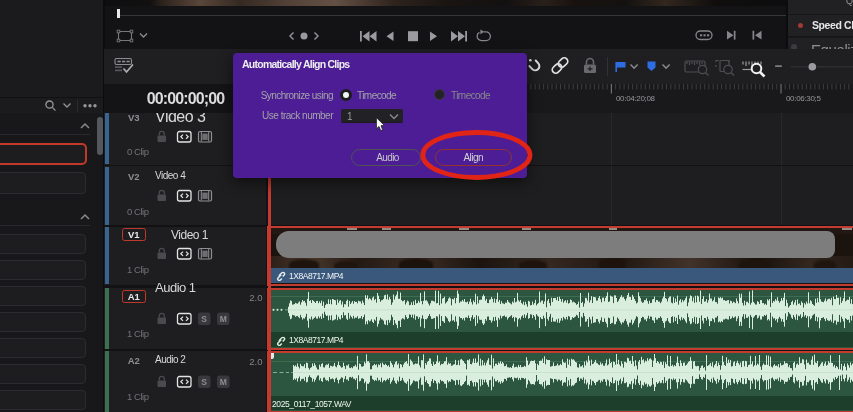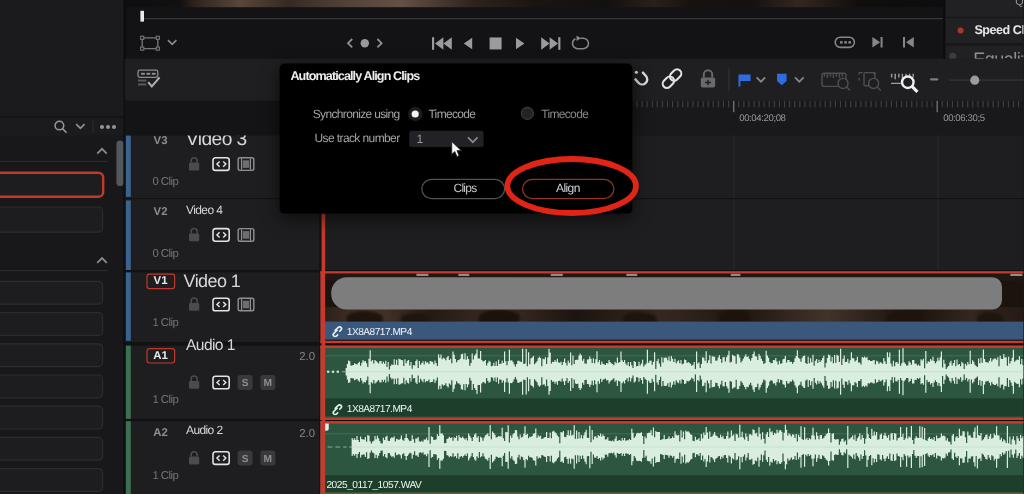--- a/index.html
+++ b/index.html
@@ -151,20 +151,21 @@
     <circle cx="232.5" cy="19.5" r="4.8" fill="#1f1f21"></circle>
     <path d="M236 23 l4.5 4.5" stroke-width="2.6"></path>
   </g>
   <rect x="251" y="16.3" width="7" height="1.8" rx="0.9" fill="#7c7c80"></rect>
   <rect x="267" y="17" width="62" height="1.5" fill="#2e2e30"></rect>
   <circle cx="288.3" cy="17.8" r="3.8" fill="#9c9ca0"></circle>
 </svg>
 
 <div class="abs" style="left:104px;top:84px;width:749px;height:29px;background:#19191b"></div>
 <div class="abs" style="left:104px;top:84px;width:163px;height:29px;background:#141416"></div>
+<div class="abs" style="left:104px;top:84px;width:163px;height:29px;color:#dcdcde;font-size:16px;font-weight:bold;letter-spacing:-0.9px;text-align:center;line-height:30px">00:00:00;00</div>
 <svg class="abs" style="left:0;top:0" width="853" height="113" viewBox="0 0 853 113">
       <rect x="530.3" y="84" width="1" height="5.5" fill="#3e3e41"></rect>
       <rect x="534.6" y="84" width="1" height="5.5" fill="#3e3e41"></rect>
       <rect x="538.8" y="84" width="1" height="5.5" fill="#3e3e41"></rect>
       <rect x="543.1" y="84" width="1" height="5.5" fill="#3e3e41"></rect>
       <rect x="547.3" y="84" width="1" height="5.5" fill="#3e3e41"></rect>
       <rect x="551.5" y="84" width="1" height="5.5" fill="#3e3e41"></rect>
       <rect x="555.8" y="84" width="1" height="5.5" fill="#3e3e41"></rect>
       <rect x="560.0" y="84" width="1" height="5.5" fill="#3e3e41"></rect>
       <rect x="564.3" y="84" width="1" height="5.5" fill="#3e3e41"></rect>
@@ -273,21 +274,21 @@
 <rect x="2.5" y="5.5" width="8.5" height="6.5" rx="1" fill="#4b4b4f"></rect>
 <path d="M4.3 5.5 v-1.6 a2.5 2.5 0 0 1 5 0 v1.6" fill="none" stroke="#4b4b4f" stroke-width="1.3"></path>
 <rect x="22.5" y="1.5" width="13.5" height="10.5" rx="2" fill="none" stroke="#e4e4e6" stroke-width="1.3"></rect>
 <path d="M28 4.6 L25.8 6.75 L28 8.9 M31 4.6 L33.2 6.75 L31 8.9" fill="none" stroke="#e4e4e6" stroke-width="1.2"></path>
           <rect x="43.5" y="1.5" width="13" height="10.5" rx="1.5" fill="none" stroke="#8f8f93" stroke-width="1.2"></rect>
 <path d="M46.3 2 v9.5 M53.7 2 v9.5" stroke="#8f8f93" stroke-width="1"></path>
 <rect x="47.3" y="3.6" width="5.4" height="6.3" fill="#6e6e72"></rect>
         </svg>
 <div class="abs" style="left:127px;top:205.5px;color:#737377;font-size:9.5px;letter-spacing:-0.45px">0 Clip</div>
 <div class="abs" style="left:122px;top:227.5px;width:23.5px;height:13.5px;border:1.5px solid #c0392b;border-radius:2.5px;color:#e8e8ea;font-size:9.5px;font-weight:bold;text-align:center;line-height:11px">V1</div>
-<div class="abs" style="left:153px;top:228.5px;height:12px;color:#d8d8da;font-size:15px;letter-spacing:-0.5px;line-height:12px">Video 1</div>
+<div class="abs" style="left:171px;top:228.5px;height:12px;color:#d8d8da;font-size:12px;letter-spacing:-0.5px;line-height:12px">Video 1</div>
 <svg class="abs" style="left:155px;top:247px" width="80" height="14" viewBox="0 0 80 14">
 <rect x="2.5" y="5.5" width="8.5" height="6.5" rx="1" fill="#4b4b4f"></rect>
 <path d="M4.3 5.5 v-1.6 a2.5 2.5 0 0 1 5 0 v1.6" fill="none" stroke="#4b4b4f" stroke-width="1.3"></path>
 <rect x="22.5" y="1.5" width="13.5" height="10.5" rx="2" fill="none" stroke="#e4e4e6" stroke-width="1.3"></rect>
 <path d="M28 4.6 L25.8 6.75 L28 8.9 M31 4.6 L33.2 6.75 L31 8.9" fill="none" stroke="#e4e4e6" stroke-width="1.2"></path>
           <rect x="43.5" y="1.5" width="13" height="10.5" rx="1.5" fill="none" stroke="#8f8f93" stroke-width="1.2"></rect>
 <path d="M46.3 2 v9.5 M53.7 2 v9.5" stroke="#8f8f93" stroke-width="1"></path>
 <rect x="47.3" y="3.6" width="5.4" height="6.3" fill="#6e6e72"></rect>
         </svg>
 <div class="abs" style="left:127px;top:264px;color:#737377;font-size:9.5px;letter-spacing:-0.45px">1 Clip</div>
@@ -376,35 +377,35 @@
   <svg class="abs" style="left:0;top:0" width="586" height="60" viewBox="0 0 586 60">
     <path transform="translate(24,0)" d="M0.5 12.0V27.0M1.5 13.4V25.6M2.5 12.3V26.7M3.5 13.7V25.3M4.5 10.4V28.6M5.5 13.6V25.4M6.5 15.4V23.6M7.5 10.8V28.2M8.5 12.8V26.2M9.5 13.2V25.8M10.5 13.3V25.7M11.5 11.2V27.8M12.5 15.1V23.9M13.5 9.6V29.4M14.5 10.1V28.9M15.5 14.8V24.2M16.5 16.6V22.4M17.5 14.9V24.1M18.5 14.2V24.8M19.5 10.4V28.6M20.5 13.1V25.9M21.5 10.2V28.8M22.5 12.2V26.8M23.5 14.5V24.5M24.5 16.4V22.6M25.5 16.6V22.4M26.5 11.7V27.3M27.5 13.7V25.3M28.5 11.0V28.0M29.5 10.1V28.9M30.5 14.3V24.7M31.5 14.5V24.5M32.5 12.4V26.6M33.5 11.4V27.6M34.5 11.8V27.2M35.5 10.6V28.4M36.5 14.9V24.1M37.5 12.7V26.3M38.5 13.1V25.9M39.5 13.6V25.4M40.5 12.7V26.3M41.5 9.9V29.1M42.5 13.4V25.6M43.5 14.3V24.7M44.5 12.0V27.0M45.5 8.6V30.4M46.5 12.1V26.9M47.5 13.3V25.7M48.5 14.7V24.3M49.5 14.2V24.8M50.5 9.7V29.3M51.5 13.1V25.9M52.5 15.9V23.1M53.5 12.4V26.6M54.5 12.5V26.5M55.5 11.2V27.8M56.5 14.7V24.3M57.5 15.1V23.9M58.5 14.2V24.8M59.5 15.2V23.8M60.5 13.3V25.7M61.5 13.2V25.8M62.5 11.8V27.2M63.5 13.8V25.2M64.5 2.8V36.2M65.5 16.7V22.3M66.5 10.5V28.5M67.5 11.1V27.9M68.5 13.5V25.5M69.5 13.7V25.3M70.5 13.0V26.0M71.5 8.8V30.2M72.5 10.4V28.6M73.5 1.3V37.7M74.5 8.3V30.7M75.5 8.1V30.9M76.5 9.7V29.3M77.5 16.3V22.7M78.5 16.2V22.8M79.5 12.8V26.2M80.5 12.2V26.8M81.5 10.9V28.1M82.5 12.1V26.9M83.5 11.3V27.7M84.5 14.3V24.7M85.5 11.4V27.6M86.5 12.1V26.9M87.5 10.2V28.8M88.5 14.3V24.7M89.5 9.6V29.4M90.5 11.3V27.7M91.5 12.0V27.0M92.5 10.7V28.3M93.5 12.0V27.0M94.5 13.2V25.8M95.5 12.1V26.9M96.5 14.0V25.0M97.5 8.2V30.8M98.5 10.1V28.9M99.5 11.8V27.2M100.5 14.4V24.6M101.5 11.2V27.8M102.5 9.1V29.9M103.5 8.1V30.9M104.5 11.7V27.3M105.5 10.3V28.7M106.5 15.3V23.7M107.5 11.0V28.0M108.5 11.7V27.3M109.5 14.2V24.8M110.5 11.5V27.5M111.5 9.7V29.3M112.5 9.1V29.9M113.5 8.1V30.9M114.5 10.6V28.4M115.5 1.1V37.9M116.5 13.1V25.9M117.5 6.5V32.5M118.5 7.8V31.2M119.5 9.3V29.7M120.5 11.6V27.4M121.5 11.2V27.8M122.5 10.4V28.6M123.5 10.8V28.2M124.5 10.5V28.5M125.5 3.4V35.6M126.5 12.2V26.8M127.5 14.4V24.6M128.5 7.1V31.9M129.5 7.3V31.7M130.5 1.3V37.7M131.5 15.7V23.3M132.5 10.0V29.0M133.5 11.7V27.3M134.5 8.8V30.2M135.5 7.9V31.1M136.5 5.3V33.7M137.5 5.6V33.4M138.5 10.8V28.2M139.5 13.0V26.0M140.5 9.0V30.0M141.5 11.6V27.4M142.5 11.0V28.0M143.5 8.5V30.5M144.5 2.3V36.7M145.5 9.6V29.4M146.5 8.4V30.6M147.5 12.2V26.8M148.5 10.8V28.2M149.5 11.1V27.9M150.5 10.3V28.7M151.5 8.4V30.6M152.5 8.1V30.9M153.5 4.1V34.9M154.5 11.7V27.3M155.5 9.7V29.3M156.5 10.8V28.2M157.5 10.2V28.8M158.5 12.8V26.2M159.5 12.4V26.6M160.5 11.5V27.5M161.5 11.2V27.8M162.5 6.9V32.1M163.5 12.1V26.9M164.5 11.7V27.3M165.5 7.4V31.6M166.5 12.2V26.8M167.5 6.5V32.5M168.5 5.9V33.1M169.5 7.2V31.8M170.5 8.0V31.0M171.5 9.9V29.1M172.5 10.9V28.1M173.5 16.4V22.6M174.5 6.9V32.1M175.5 7.4V31.6M176.5 6.1V32.9M177.5 11.0V28.0M178.5 11.3V27.7M179.5 9.5V29.5M180.5 5.6V33.4M181.5 10.0V29.0M182.5 5.5V33.5M183.5 9.9V29.1M184.5 9.2V29.8M185.5 1.4V37.6M186.5 12.7V26.3M187.5 5.7V33.3M188.5 12.7V26.3M189.5 7.1V31.9M190.5 12.2V26.8M191.5 9.6V29.4M192.5 12.4V26.6M193.5 9.7V29.3M194.5 7.3V31.7M195.5 5.2V33.8M196.5 11.7V27.3M197.5 12.1V26.9M198.5 1.7V37.3M199.5 15.5V23.5M200.5 5.4V33.6M201.5 13.2V25.8M202.5 10.7V28.3M203.5 10.6V28.4M204.5 12.0V27.0M205.5 9.4V29.6M206.5 10.4V28.6M207.5 8.2V30.8M208.5 10.7V28.3M209.5 9.0V30.0M210.5 10.3V28.7M211.5 13.2V25.8M212.5 13.0V26.0M213.5 11.3V27.7M214.5 14.2V24.8M215.5 14.3V24.7M216.5 14.7V24.3M217.5 14.1V24.9M218.5 15.0V24.0M219.5 12.7V26.3M220.5 10.6V28.4M221.5 14.4V24.6M222.5 13.9V25.1M223.5 13.7V25.3M224.5 14.4V24.6M225.5 11.9V27.1M226.5 13.9V25.1M227.5 12.0V27.0M228.5 14.2V24.8M229.5 13.9V25.1M230.5 13.9V25.1M231.5 12.8V26.2M232.5 13.7V25.3M233.5 4.2V34.8M234.5 7.6V31.4M235.5 12.1V26.9M236.5 10.6V28.4M237.5 8.3V30.7M238.5 7.6V31.4M239.5 8.0V31.0M240.5 7.9V31.1M241.5 7.2V31.8M242.5 10.3V28.7M243.5 17.0V22.0M244.5 10.7V28.3M245.5 12.2V26.8M246.5 8.0V31.0M247.5 7.6V31.4M248.5 7.7V31.3M249.5 5.6V33.4M250.5 10.0V29.0M251.5 3.3V35.7M252.5 11.3V27.7M253.5 6.2V32.8M254.5 7.0V32.0M255.5 7.1V31.9M256.5 7.0V32.0M257.5 13.7V25.3M258.5 13.3V25.7M259.5 12.9V26.1M260.5 9.5V29.5M261.5 13.1V25.9M262.5 12.8V26.2M263.5 12.5V26.5M264.5 10.6V28.4M265.5 12.4V26.6M266.5 12.3V26.7M267.5 10.8V28.2M268.5 12.0V27.0M269.5 6.3V32.7M270.5 9.2V29.8M271.5 9.9V29.1M272.5 9.4V29.6M273.5 14.9V24.1M274.5 5.6V33.4M275.5 11.6V27.4M276.5 6.6V32.4M277.5 13.1V25.9M278.5 5.7V33.3M279.5 6.7V32.3M280.5 6.3V32.7M281.5 7.5V31.5M282.5 8.9V30.1M283.5 9.5V29.5M284.5 14.2V24.8M285.5 14.7V24.3M286.5 11.0V28.0M287.5 13.5V25.5M288.5 13.3V25.7M289.5 12.1V26.9M290.5 14.6V24.4M291.5 8.6V30.4M292.5 12.4V26.6M293.5 7.5V31.5M294.5 9.4V29.6M295.5 2.8V36.2M296.5 7.5V31.5M297.5 12.7V26.3M298.5 6.6V32.4M299.5 11.1V27.9M300.5 10.6V28.4M301.5 9.0V30.0M302.5 6.9V32.1M303.5 9.8V29.2M304.5 10.3V28.7M305.5 11.5V27.5M306.5 12.1V26.9M307.5 9.3V29.7M308.5 11.4V27.6M309.5 10.2V28.8M310.5 12.6V26.4M311.5 12.9V26.1M312.5 10.3V28.7M313.5 6.5V32.5M314.5 12.4V26.6M315.5 11.4V27.6M316.5 5.7V33.3M317.5 10.1V28.9M318.5 9.0V30.0M319.5 14.5V24.5M320.5 8.5V30.5M321.5 9.0V30.0M322.5 11.7V27.3M323.5 1.0V38.0M324.5 11.1V27.9M325.5 6.8V32.2M326.5 11.5V27.5M327.5 13.2V25.8M328.5 8.3V30.7M329.5 10.7V28.3M330.5 14.6V24.4M331.5 8.8V30.2M332.5 8.9V30.1M333.5 9.8V29.2M334.5 4.7V34.3M335.5 5.3V33.7M336.5 8.2V30.8M337.5 7.6V31.4M338.5 10.8V28.2M339.5 3.0V36.0M340.5 8.5V30.5M341.5 13.3V25.7M342.5 7.2V31.8M343.5 12.6V26.4M344.5 16.5V22.5M345.5 8.8V30.2M346.5 7.0V32.0M347.5 11.2V27.8M348.5 3.8V35.2M349.5 7.2V31.8M350.5 6.3V32.7M351.5 9.6V29.4M352.5 7.6V31.4M353.5 8.4V30.6M354.5 5.2V33.8M355.5 7.6V31.4M356.5 5.8V33.2M357.5 5.3V33.7M358.5 6.7V32.3M359.5 14.0V25.0M360.5 7.6V31.4M361.5 1.0V38.0M362.5 5.2V33.8M363.5 9.9V29.1M364.5 8.0V31.0M365.5 9.1V29.9M366.5 10.7V28.3M367.5 8.8V30.2M368.5 9.2V29.8M369.5 11.9V27.1M370.5 8.6V30.4M371.5 14.9V24.1M372.5 9.2V29.8M373.5 11.2V27.8M374.5 2.3V36.7M375.5 12.8V26.2M376.5 13.6V25.4M377.5 3.0V36.0M378.5 13.0V26.0M379.5 11.7V27.3M380.5 13.6V25.4M381.5 12.1V26.9M382.5 13.1V25.9M383.5 9.7V29.3M384.5 3.4V35.6M385.5 9.9V29.1M386.5 13.2V25.8M387.5 7.3V31.7M388.5 10.1V28.9M389.5 13.0V26.0M390.5 9.7V29.3M391.5 9.5V29.5M392.5 12.7V26.3M393.5 11.8V27.2M394.5 10.4V28.6M395.5 8.8V30.2M396.5 8.1V30.9M397.5 4.1V34.9M398.5 7.8V31.2M399.5 15.8V23.2M400.5 8.4V30.6M401.5 8.1V30.9M402.5 12.8V26.2M403.5 13.4V25.6M404.5 12.9V26.1M405.5 13.0V26.0M406.5 17.6V21.4M407.5 14.9V24.1M408.5 12.8V26.2M409.5 12.4V26.6M410.5 15.1V23.9M411.5 14.1V24.9M412.5 17.6V21.4M413.5 2.1V36.9M414.5 13.0V26.0M415.5 12.3V26.7M416.5 11.4V27.6M417.5 10.0V29.0M418.5 13.2V25.8M419.5 9.2V29.8M420.5 14.5V24.5M421.5 12.2V26.8M422.5 10.7V28.3M423.5 8.1V30.9M424.5 13.2V25.8M425.5 9.6V29.4M426.5 12.0V27.0M427.5 16.8V22.2M428.5 12.5V26.5M429.5 2.8V36.2M430.5 8.9V30.1M431.5 11.9V27.1M432.5 12.9V26.1M433.5 4.2V34.8M434.5 10.1V28.9M435.5 6.6V32.4M436.5 9.7V29.3M437.5 6.9V32.1M438.5 13.5V25.5M439.5 13.1V25.9M440.5 9.3V29.7M441.5 8.3V30.7M442.5 12.9V26.1M443.5 9.8V29.2M444.5 7.7V31.3M445.5 10.1V28.9M446.5 11.8V27.2M447.5 9.5V29.5M448.5 14.1V24.9M449.5 8.2V30.8M450.5 7.8V31.2M451.5 13.4V25.6M452.5 7.9V31.1M453.5 8.4V30.6M454.5 14.0V25.0M455.5 12.0V27.0M456.5 11.6V27.4M457.5 2.8V36.2M458.5 11.2V27.8M459.5 8.5V30.5M460.5 13.6V25.4M461.5 12.2V26.8M462.5 3.1V35.9M463.5 12.4V26.6M464.5 10.5V28.5M465.5 11.5V27.5M466.5 2.0V37.0M467.5 13.6V25.4M468.5 16.9V22.1M469.5 12.3V26.7M470.5 10.4V28.6M471.5 11.7V27.3M472.5 11.9V27.1M473.5 2.3V36.7M474.5 11.8V27.2M475.5 2.6V36.4M476.5 13.1V25.9M477.5 3.7V35.3M478.5 13.7V25.3M479.5 14.5V24.5M480.5 12.5V26.5M481.5 11.1V27.9M482.5 12.9V26.1M483.5 12.5V26.5M484.5 13.4V25.6M485.5 11.1V27.9M486.5 14.5V24.5M487.5 10.0V29.0M488.5 12.4V26.6M489.5 12.1V26.9M490.5 11.5V27.5M491.5 8.2V30.8M492.5 10.3V28.7M493.5 10.0V29.0M494.5 10.5V28.5M495.5 14.1V24.9M496.5 12.2V26.8M497.5 15.0V24.0M498.5 15.2V23.8M499.5 17.5V21.5M500.5 9.9V29.1M501.5 8.6V30.4M502.5 14.7V24.3M503.5 11.4V27.6M504.5 10.4V28.6M505.5 12.0V27.0M506.5 4.2V34.8M507.5 10.2V28.8M508.5 9.9V29.1M509.5 6.2V32.8M510.5 6.5V32.5M511.5 11.4V27.6M512.5 16.1V22.9M513.5 6.6V32.4M514.5 10.0V29.0M515.5 9.7V29.3M516.5 11.5V27.5M517.5 11.8V27.2M518.5 6.7V32.3M519.5 3.2V35.8M520.5 11.9V27.1M521.5 1.6V37.4M522.5 9.4V29.6M523.5 10.2V28.8M524.5 7.9V31.1M525.5 14.1V24.9M526.5 13.0V26.0M527.5 11.4V27.6M528.5 9.6V29.4M529.5 9.1V29.9M530.5 12.9V26.1M531.5 10.6V28.4M532.5 8.6V30.4M533.5 12.6V26.4M534.5 11.8V27.2M535.5 8.2V30.8M536.5 9.8V29.2M537.5 2.2V36.8M538.5 9.7V29.3M539.5 10.0V29.0M540.5 13.5V25.5M541.5 11.8V27.2M542.5 14.9V24.1M543.5 13.0V26.0M544.5 14.1V24.9M545.5 16.2V22.8M546.5 2.0V37.0M547.5 16.4V22.6M548.5 10.8V28.2M549.5 17.5V21.5M550.5 13.0V26.0M551.5 10.6V28.4M552.5 13.8V25.2M553.5 17.4V21.6M554.5 10.4V28.6M555.5 12.2V26.8M556.5 14.6V24.4M557.5 9.4V29.6M558.5 12.3V26.7M559.5 10.5V28.5M560.5 10.2V28.8M561.5 12.9V26.1" stroke="#d9eedd" stroke-width="1"></path>
     <line x1="22" y1="19.5" x2="586" y2="19.5" stroke="#bcd9c4" stroke-width="0.8" opacity="0.7"></line>
     <path d="M4 19.5 h4 M10.5 19.5 h4 M17 19.5 h3" stroke="#9fc2aa" stroke-width="1" opacity="0.8"></path>
   </svg>
   <div class="abs" style="left:0;top:-0.5px;width:4.5px;height:6.5px;background:#e8e8ea;border-radius:0 0 2px 0"></div>
   <div class="abs" style="left:3px;top:46px;color:#eef6f0;font-size:8.5px;letter-spacing:-0.4px">2025_0117_1057.WAV</div>
 </div>
 <div class="abs" style="left:268.2px;top:177.5px;width:2.4px;height:234.5px;background:#c53a2e"></div>
 
-<div class="abs" style="left:233px;top:53px;width:294px;height:124.5px;background:#000000;border-radius:4px;box-shadow:0 4px 14px rgba(0,0,0,0.55)">
+<div class="abs" style="left:233px;top:53px;width:294px;height:124.5px;background:#4c1d95;border-radius:4px;box-shadow:0 4px 14px rgba(0,0,0,0.55)">
   <div class="abs" style="left:9px;top:5px;color:#ededef;font-size:10.5px;font-weight:bold;letter-spacing:-0.75px">Automatically Align Clips</div>
   <div class="abs" style="left:0;top:37px;width:100px;color:#a4a4a8;font-size:10px;letter-spacing:-0.55px;text-align:right;white-space:nowrap">Synchronize using</div>
   <div class="abs" style="left:107px;top:36px;width:12px;height:12px;border-radius:50%;background:#1c1c1e"></div>
   <div class="abs" style="left:110px;top:39px;width:6px;height:6px;border-radius:50%;background:#f2f2f4"></div>
   <div class="abs" style="left:124px;top:37px;color:#a4a4a8;font-size:10px;letter-spacing:-0.55px">Timecode</div>
   <div class="abs" style="left:201px;top:36px;width:11px;height:11px;border-radius:50%;background:#232327;border:1px solid #3a3a3e"></div>
   <div class="abs" style="left:218px;top:37px;color:#88888c;font-size:10px;letter-spacing:-0.55px">Timecode</div>
   <div class="abs" style="left:0;top:56.5px;width:100px;color:#a4a4a8;font-size:10px;letter-spacing:-0.5px;text-align:right;white-space:nowrap">Use track number</div>
   <div class="abs" style="left:108px;top:56px;width:62px;height:13.5px;background:#222226;border-radius:2px;border-bottom:1px solid #1a1a1c"></div>
   <div class="abs" style="left:114px;top:57.5px;color:#9a9a9e;font-size:10px">1</div>
   <svg class="abs" style="left:155px;top:60px" width="12" height="7" viewBox="0 0 12 7">
     <path d="M2 1.5 L6 5.5 L10 1.5" fill="none" stroke="#8a8a8e" stroke-width="1.4"></path>
       </svg>
-  <div class="abs" style="left:117.5px;top:95.5px;width:70px;height:17px;border:1px solid #525256;border-radius:8.5px;color:#c6c6c8;font-size:10px;letter-spacing:-0.6px;text-align:center;text-indent:4px;line-height:16px">Clips</div>
+  <div class="abs" style="left:117.5px;top:95.5px;width:70px;height:17px;border:1px solid #525256;border-radius:8.5px;color:#c6c6c8;font-size:10px;letter-spacing:-0.6px;text-align:center;text-indent:4px;line-height:16px">Audio</div>
   <div class="abs" style="left:201.5px;top:95.5px;width:77.5px;height:17px;border:1px solid #93332a;border-radius:8.5px;color:#d2d2d4;font-size:10px;letter-spacing:-0.5px;text-align:center;line-height:16px">Align</div>
 </div>
 <svg class="abs" style="left:374.5px;top:117px" width="14" height="16" viewBox="0 0 14 16">
   <path d="M1.4 0.7 L1.4 11.8 L4 9.5 L5.7 13.6 L7.7 12.7 L6 8.7 L9.5 8.5 Z" fill="#fdfdfd" stroke="#222" stroke-width="0.85"></path>
 </svg>
 <svg class="abs" style="left:415px;top:126px" width="125" height="60" viewBox="0 0 125 60">
   <ellipse cx="61.4" cy="29" rx="53.6" ry="22.5" fill="none" stroke="#e02517" stroke-width="4.8"></ellipse>
 </svg>
 </div>
 </body></html>

